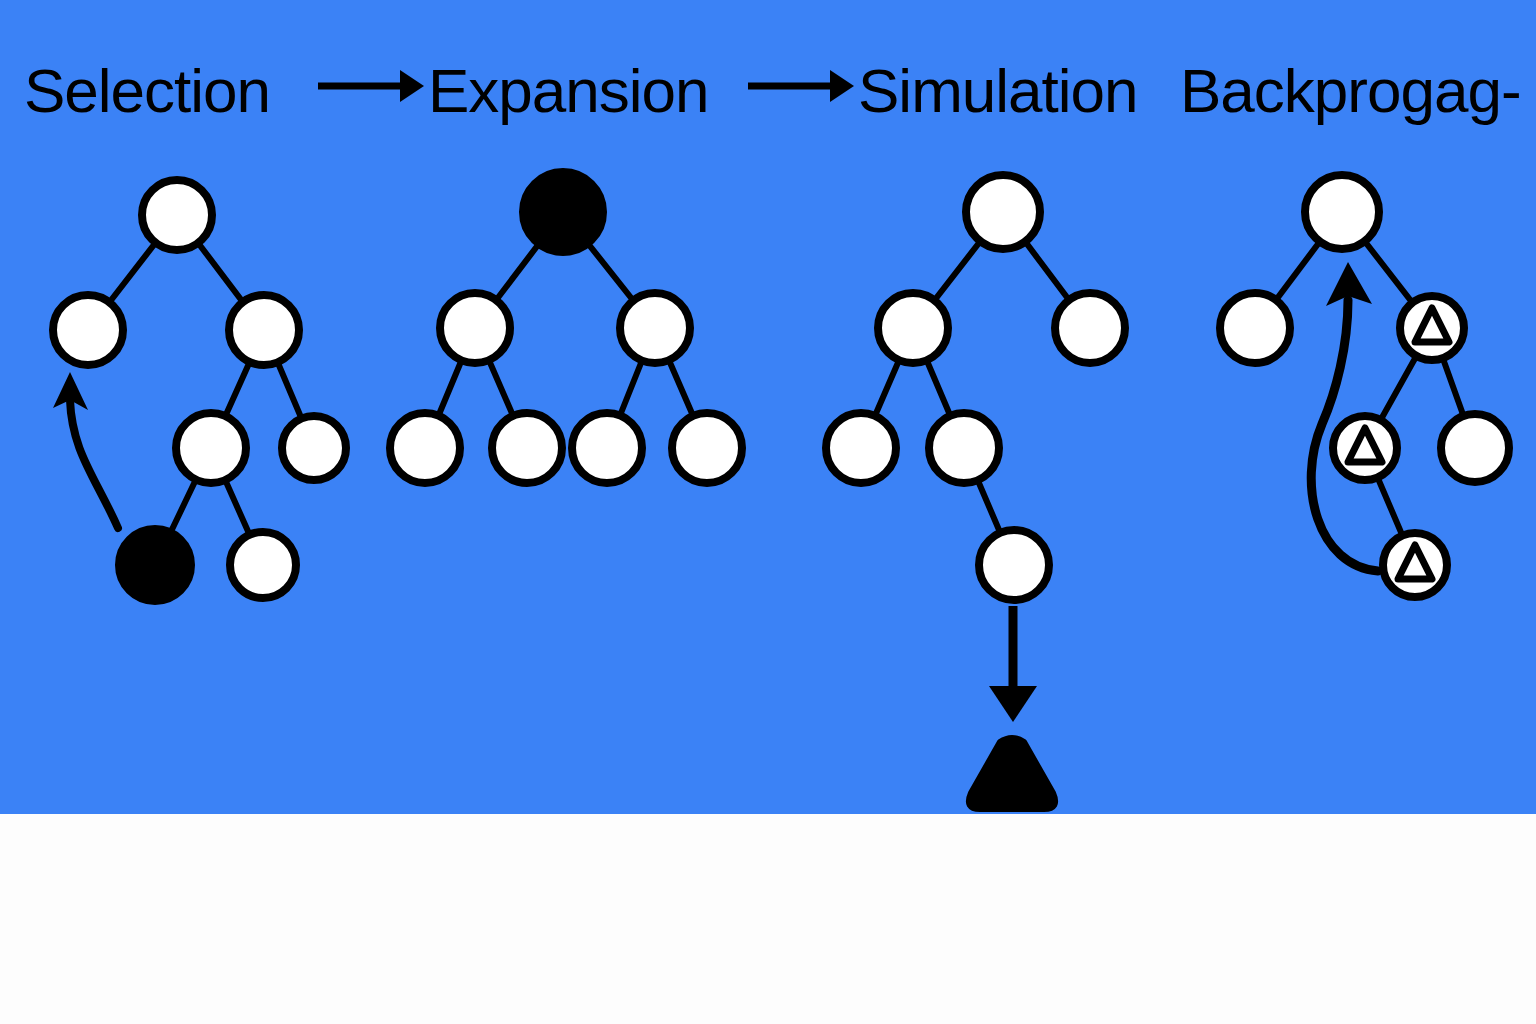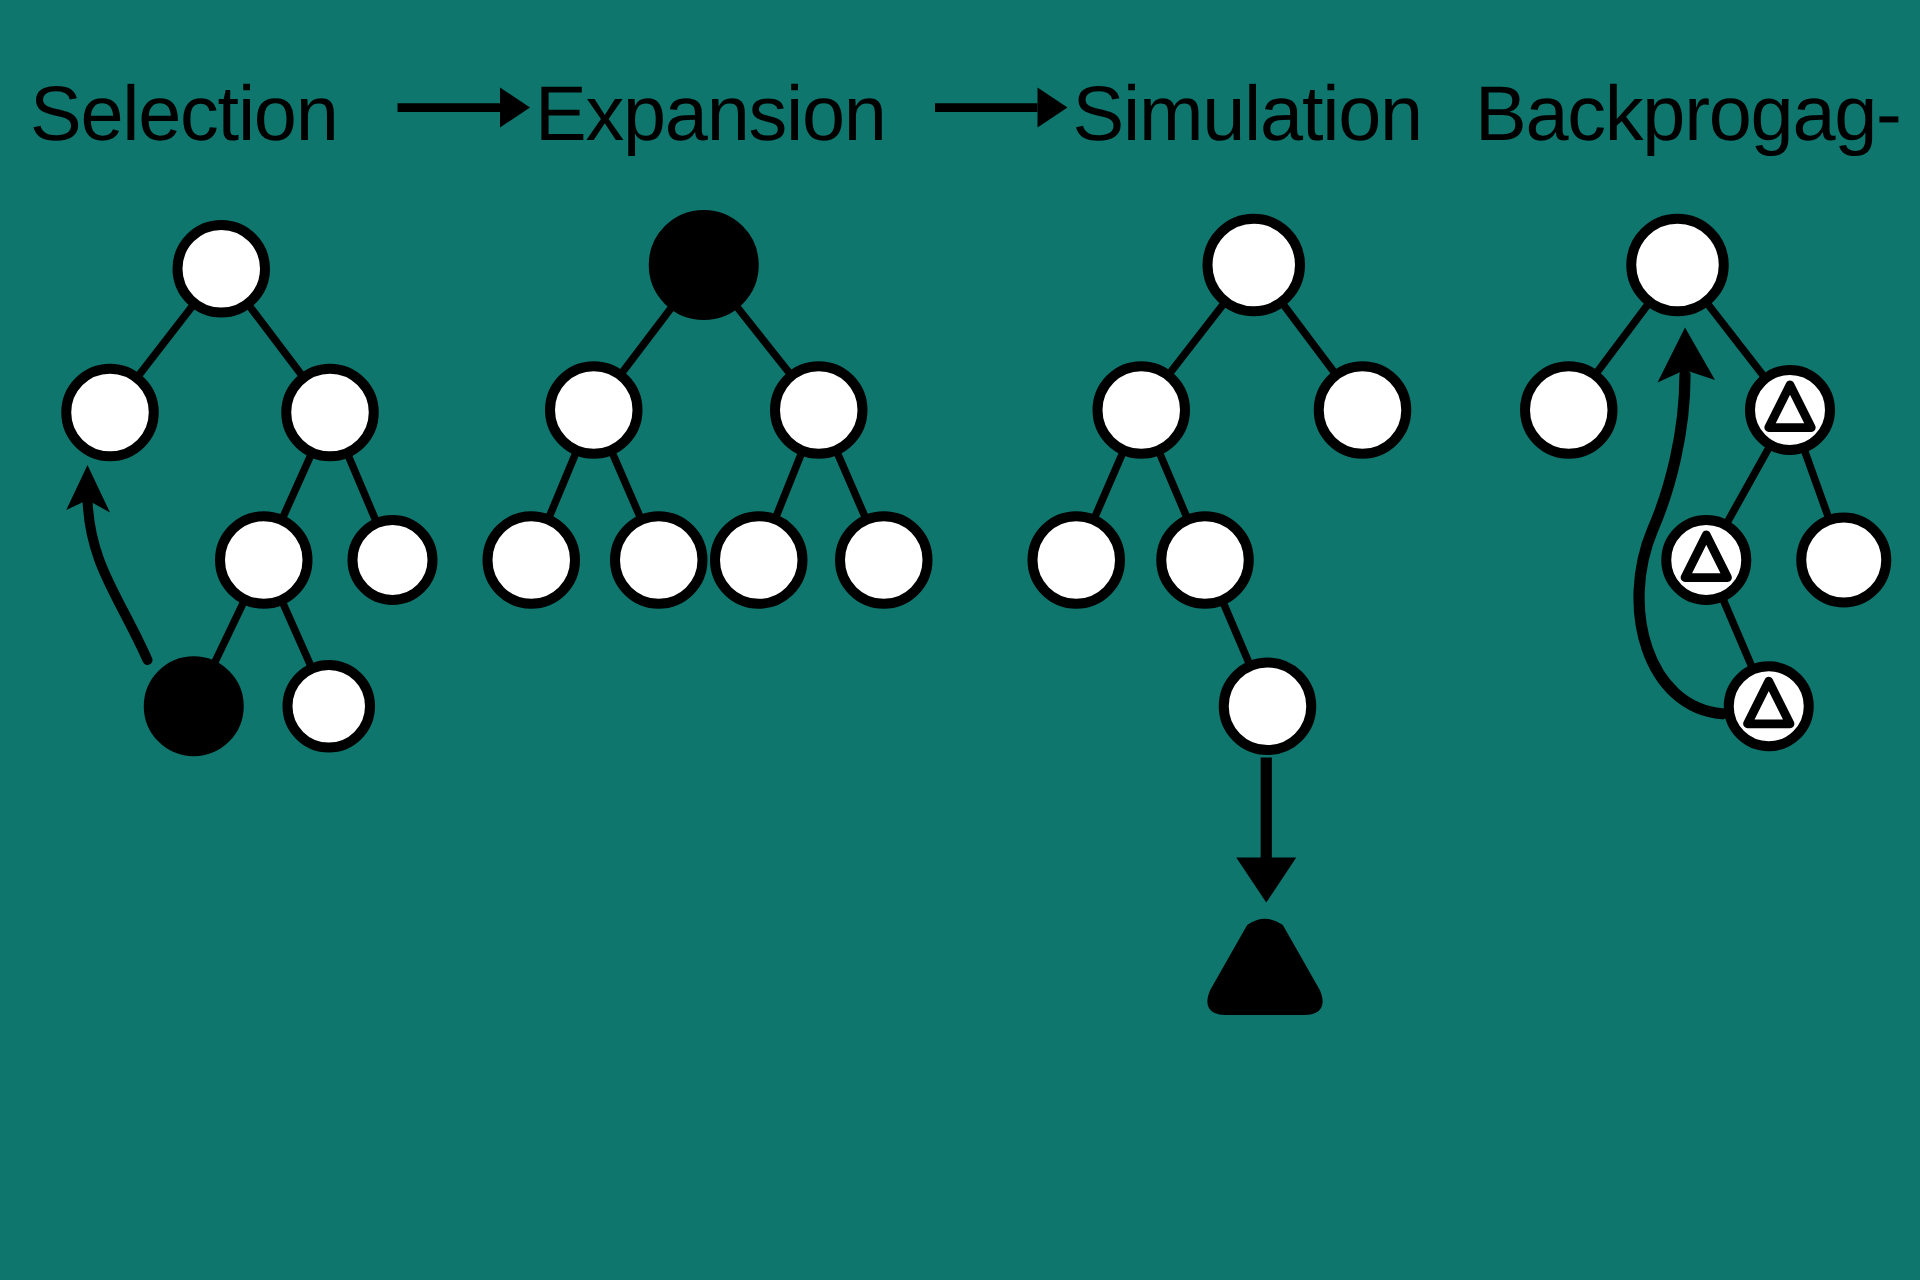--- a/index.html
+++ b/index.html
@@ -3,22 +3,22 @@
 <meta charset="utf-8">
 <style>
   html, body {
     margin: 0;
     padding: 0;
     background: #fdfdfd;
   }
   #canvas {
     position: relative;
     width: 1536px;
-    height: 1024px;
-    background: #0f766e;
+    height: 814px;
+    background: #3b82f6;
     overflow: hidden;
     font-family: "Liberation Sans", sans-serif;
   }
   #headings {
     position: absolute;
     left: 0;
     top: 0;
     width: 1536px;
     height: 140px;
     pointer-events: none;

